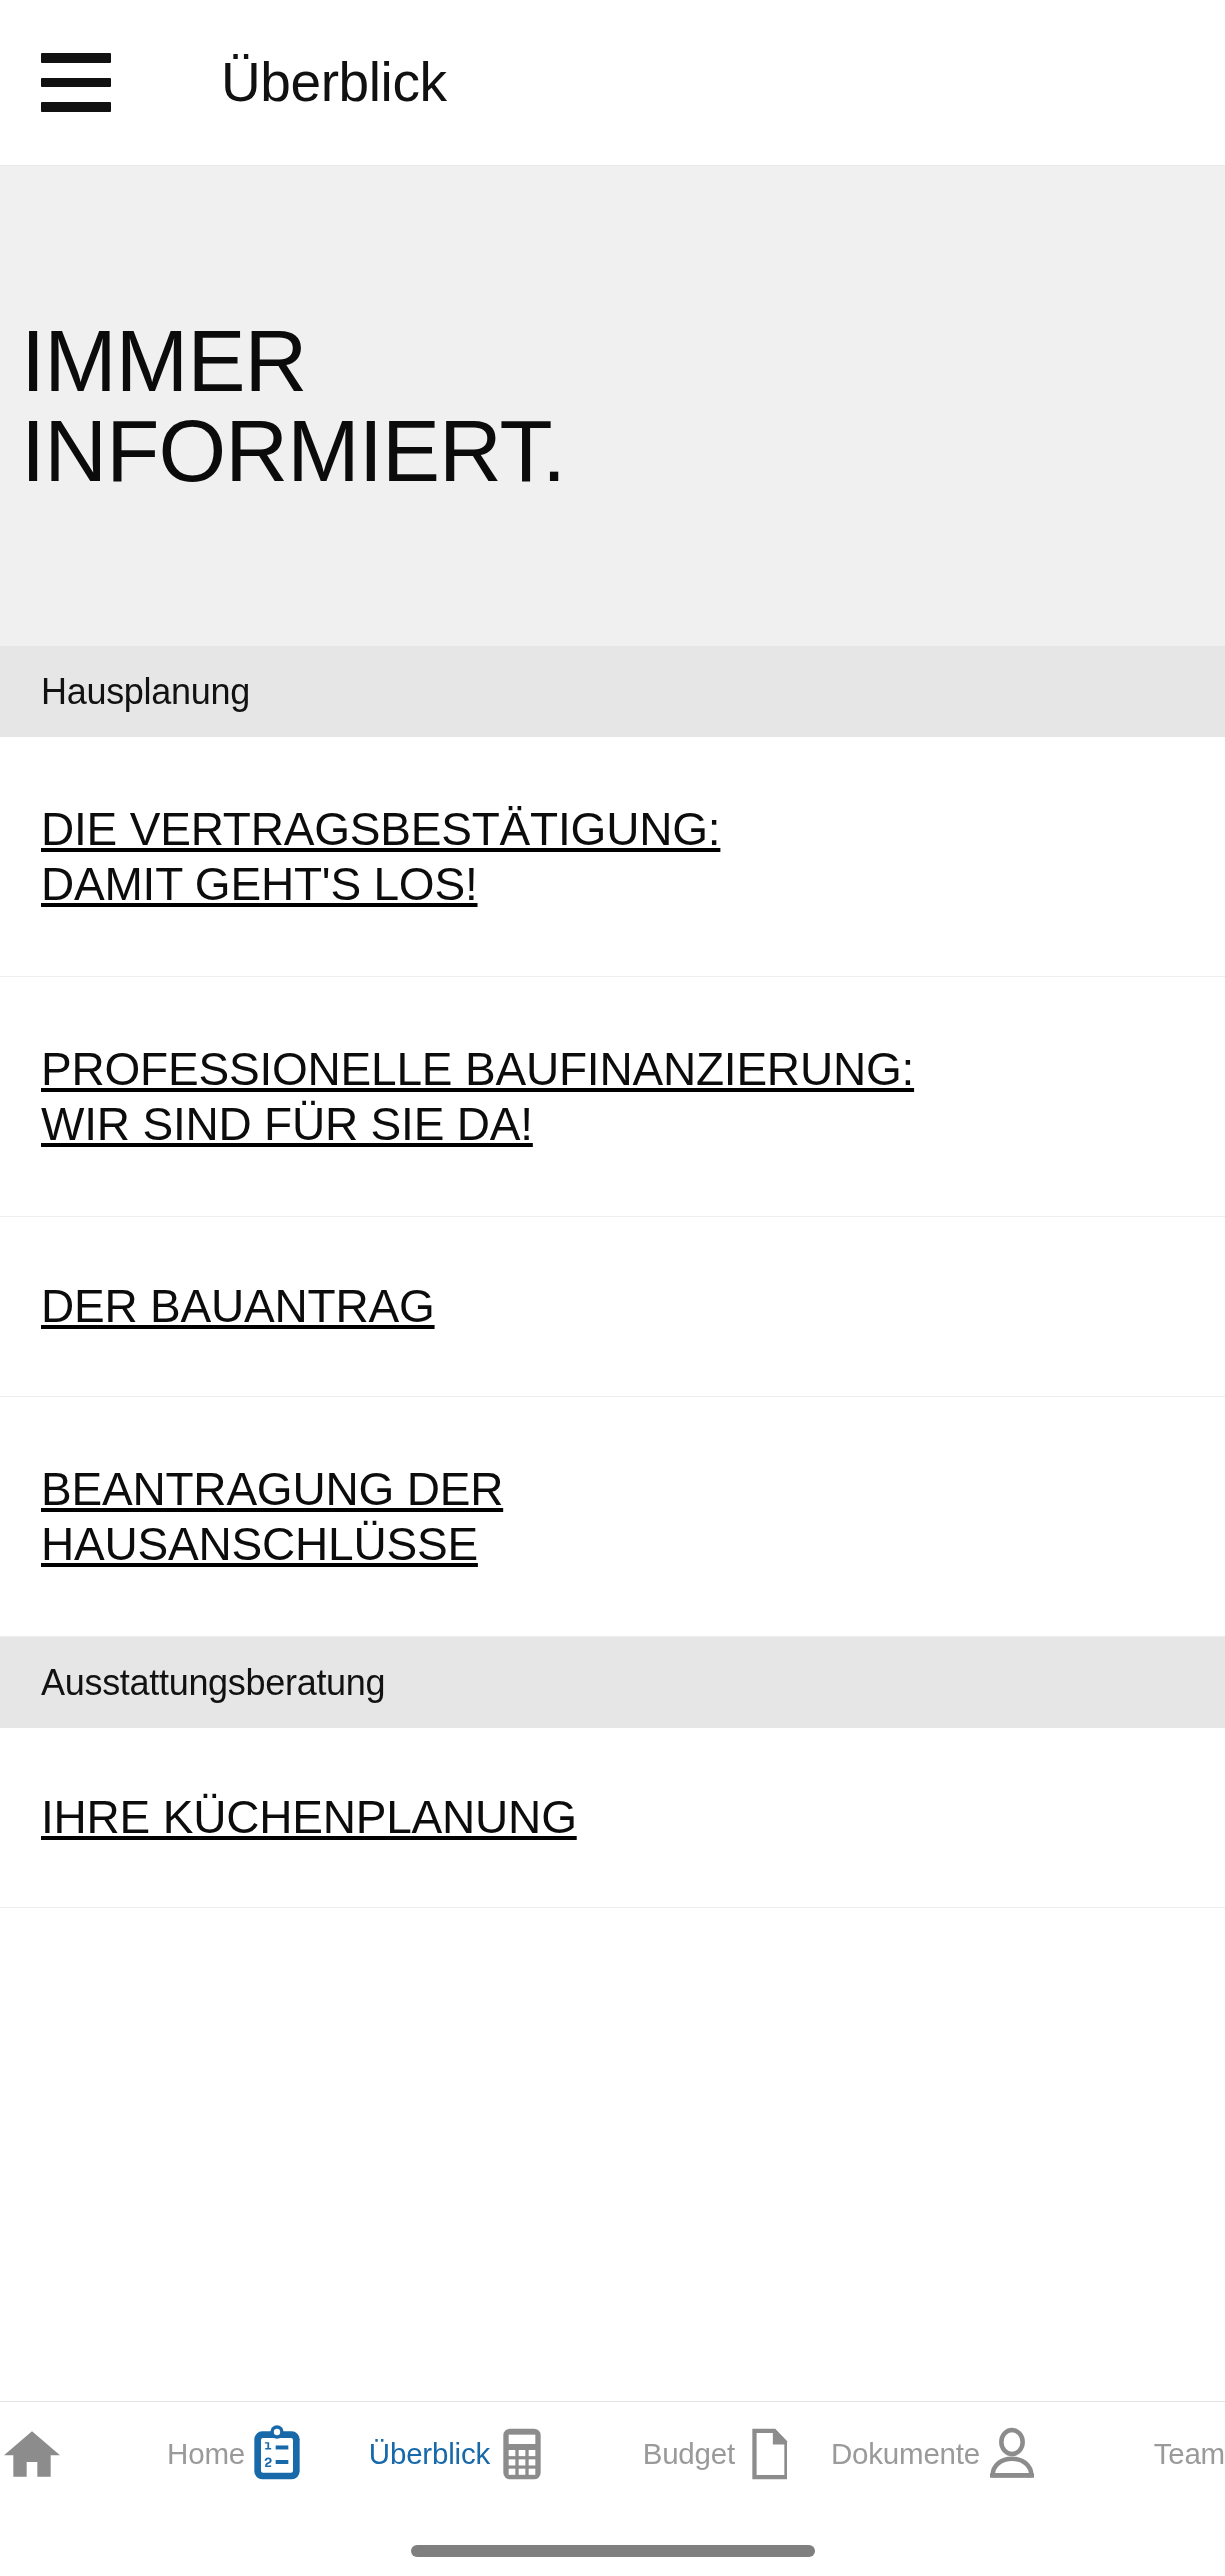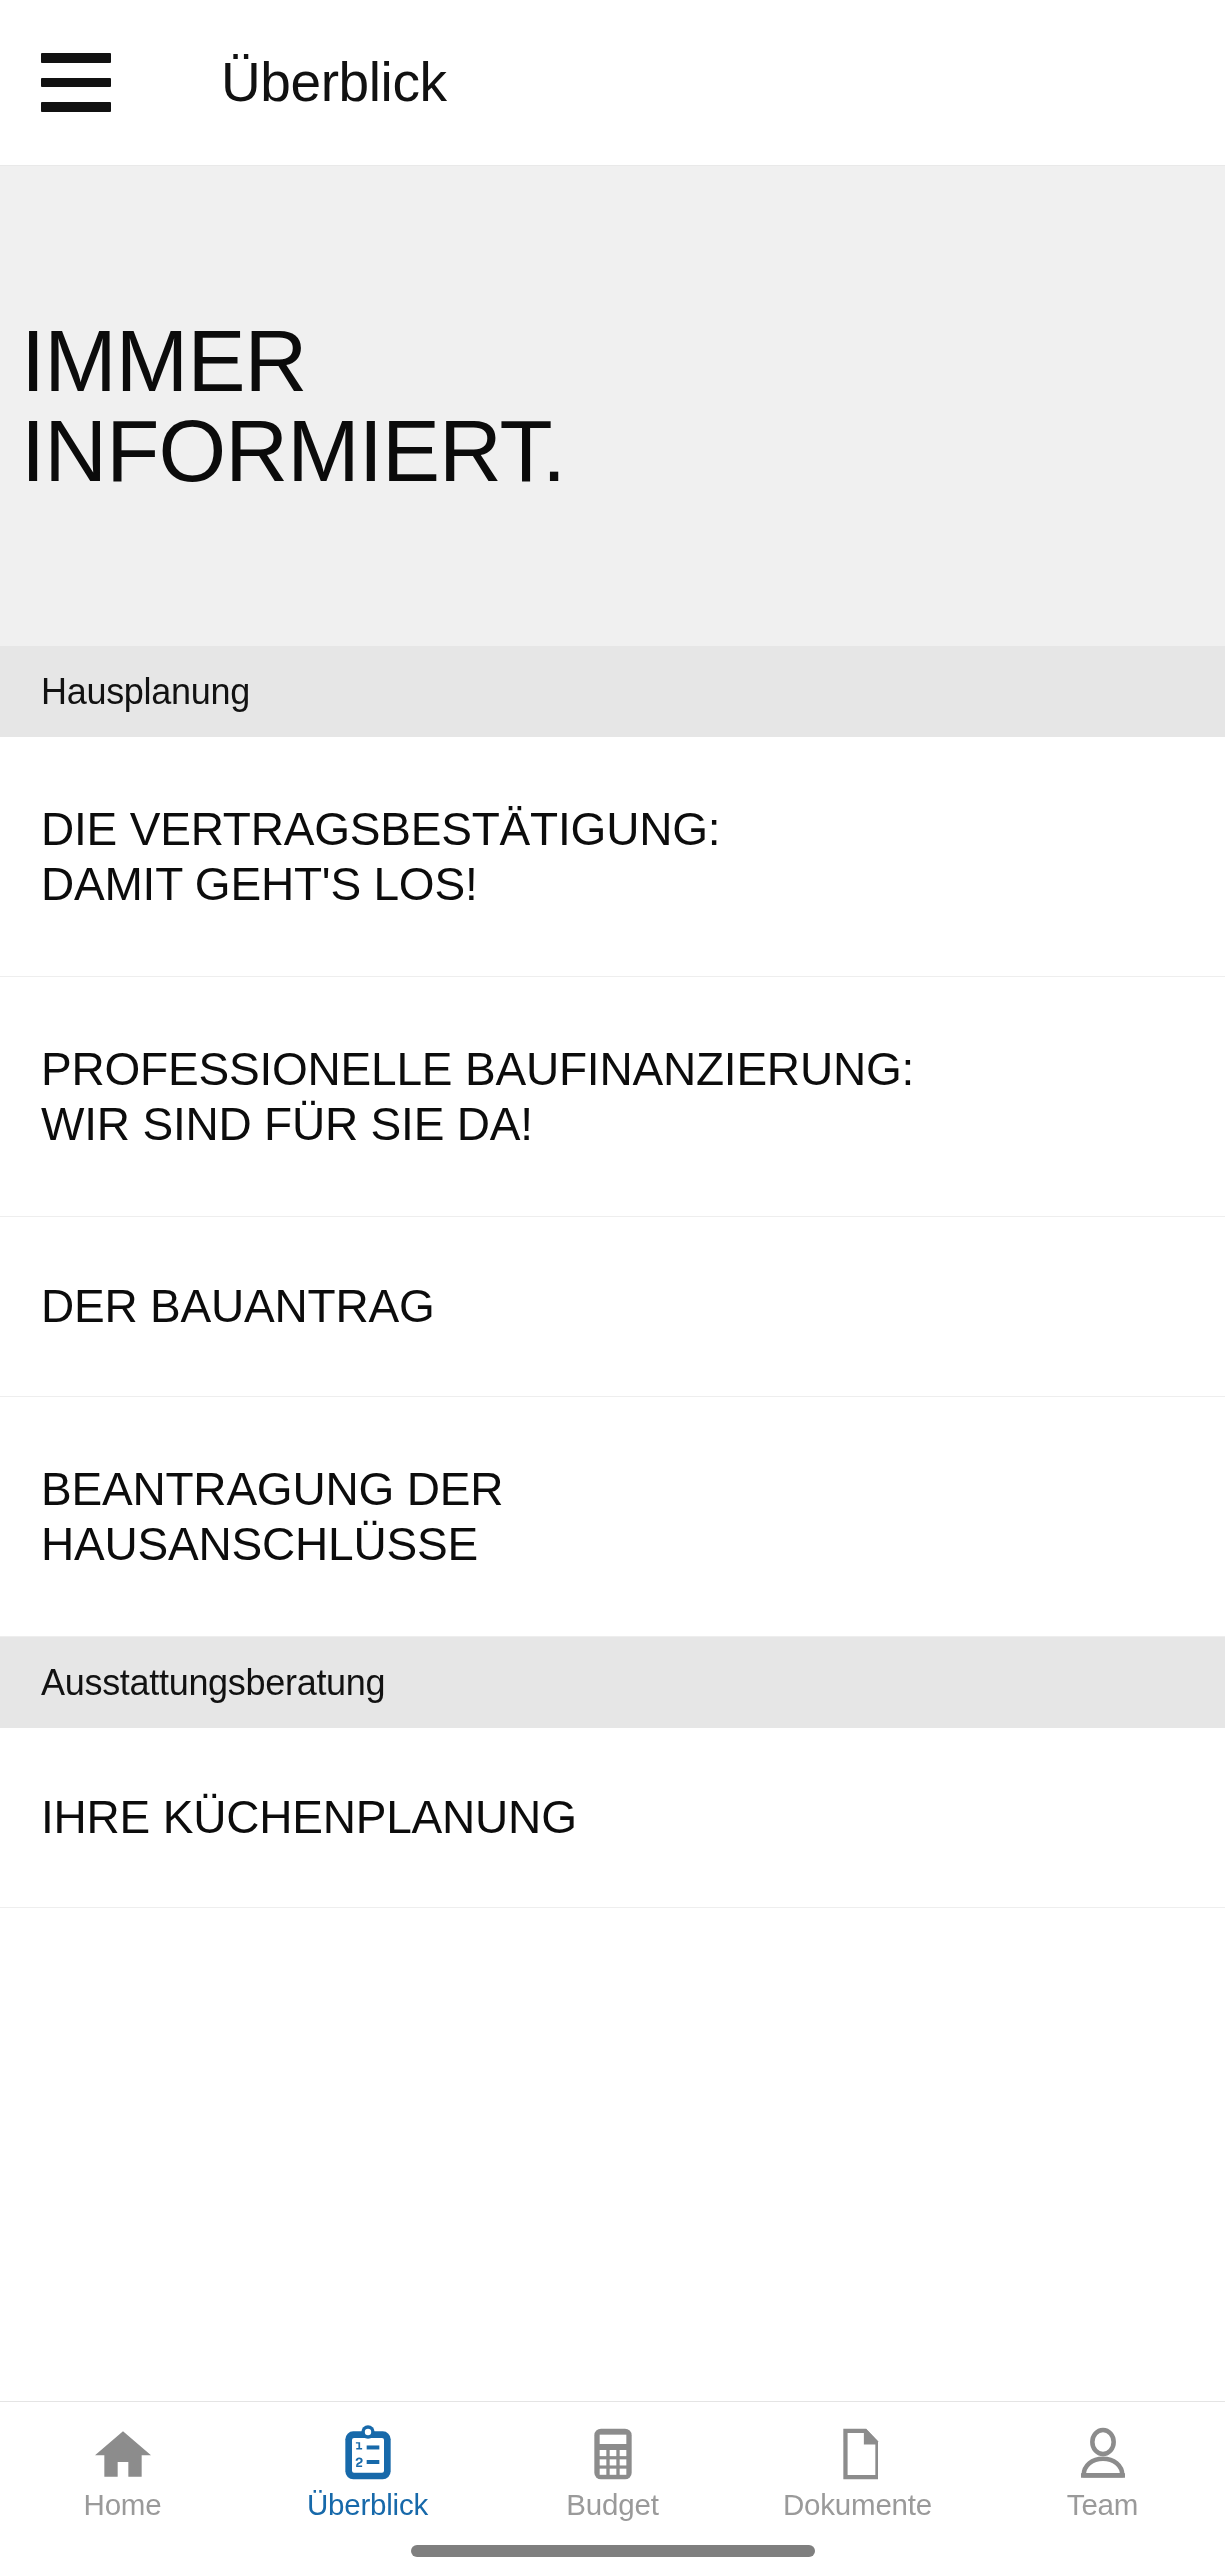--- a/index.html
+++ b/index.html
@@ -99,21 +99,21 @@
   }
   .section-head-label {
     font-size: 36px;
     font-weight: 400;
     color: #121212;
     line-height: 1;
     letter-spacing: -0.3px;
   }
 
   
-  .list { flex: 0 0 auto; background: #14532d; }
+  .list { flex: 0 0 auto; background: #14532d; text-decoration: underline; }
 
   .row {
     position: relative;
     background: #ffffff;
     padding: 0 41px;
     display: flex;
     align-items: center;
     cursor: pointer;
     border-bottom: 1.8px solid #eeeeee;
   }
@@ -138,21 +138,21 @@
     background: #ffffff;
     border-top: 1.8px solid #e4e4e4;
     display: flex;
     align-items: flex-start;
     padding-top: 19.7px;
   }
 
   .tab {
     flex: 1 1 0;
     display: flex;
-    flex-direction: column;
+    flex-direction: row;
     align-items: center;
     justify-content: space-between;
     gap: 4px;
     cursor: pointer;
   }
 
   .tab-icon {
     width: 64px;
     height: 64px;
     display: flex;

